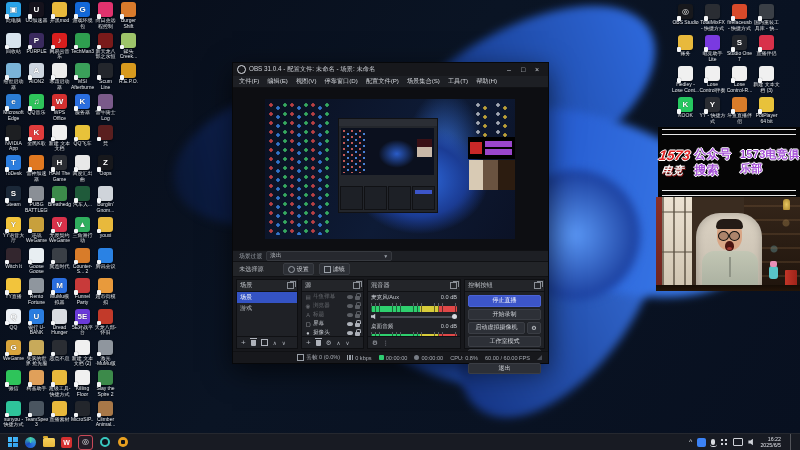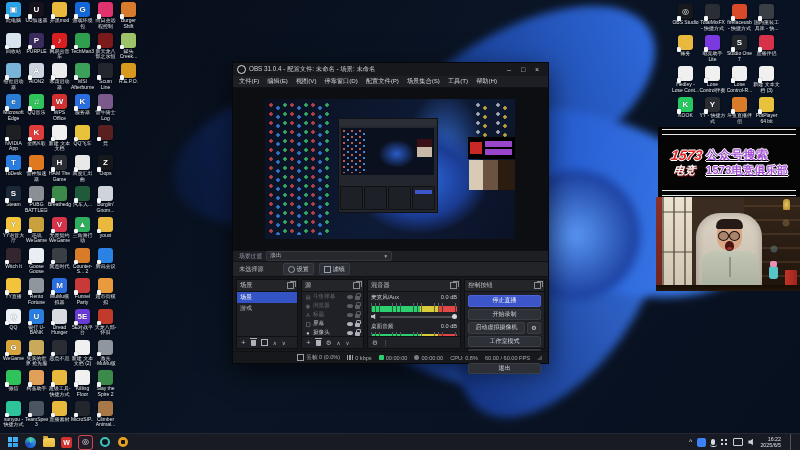--- a/index.html
+++ b/index.html
@@ -27,21 +27,21 @@
   .badge{position:absolute;left:-1.5px;bottom:-1.5px;width:4.5px;height:4.5px;background:#f4f6f8;border-radius:1px;box-shadow:0 0 1px rgba(0,0,0,.6);}
   .tlab{font-size:5px;line-height:5.5px;color:#e8ecf2;text-align:center;max-height:11px;overflow:hidden;text-shadow:0 1px 1px #000;margin-top:1px;}
 
   
   .banner{position:absolute;left:658px;top:127px;width:142px;height:71px;background:#050505;z-index:2;display:flex;flex-direction:column;}
   .b-line{height:4px;border-top:1px solid #e8e8e8;border-bottom:1px solid #e8e8e8;margin:2px 4px;}
   .b-body{flex:1;display:flex;align-items:center;justify-content:center;gap:5px;}
   .b-logo{display:flex;flex-direction:column;align-items:center;transform:skewX(-8deg);}
   .b-logo-top{font-size:14px;font-weight:900;font-style:italic;color:#e02626;text-shadow:-1px 0 #fff,1px 0 #fff,0 -1px #fff,0 1px #fff;}
   .b-logo-bot{font-size:11px;font-weight:900;font-style:italic;color:#fff;text-shadow:1px 1px 0 #9c1414;}
-  .b-text{display:flex;flex-direction:column;line-height:1.3;text-decoration:underline;}
+  .b-text{display:flex;flex-direction:row;line-height:1.3;}
   .b-l1{font-size:12px;font-weight:900;color:#a44fd6;letter-spacing:.5px;text-shadow:-1px 0 #fff,1px 0 #fff,0 -1px #fff,0 1px #fff;}
   .b-l2{font-size:11px;font-weight:900;color:#a44fd6;letter-spacing:.3px;text-shadow:-1px 0 #fff,1px 0 #fff,0 -1px #fff,0 1px #fff;}
 
   
   .webcam{position:absolute;left:656px;top:197px;width:144px;height:94px;background:#3a2c20;overflow:hidden;z-index:2;}
   .wc-curtain{position:absolute;left:0;top:0;width:6px;height:94px;background:linear-gradient(#8a3028,#6e241e);}
   .wc-window{position:absolute;left:6px;top:0;width:30px;height:94px;background:linear-gradient(#ece2d2,#cfc4b0);}
   .wc-window::before{content:"";position:absolute;inset:0;background:repeating-linear-gradient(90deg,rgba(90,80,65,.7) 0 2px,transparent 2px 11px),repeating-linear-gradient(0deg,transparent 0 38px,rgba(90,80,65,.5) 38px 40px);}
   .wc-shelf{position:absolute;right:0;top:0;width:56px;height:94px;background:linear-gradient(#35261a,#1f140c);}
   .wc-shelf::after{content:"";position:absolute;inset:0;background:repeating-linear-gradient(0deg,rgba(150,110,70,.22) 0 2px,transparent 2px 14px),radial-gradient(circle at 12px 30px,rgba(220,180,220,.35) 3px,transparent 4px),radial-gradient(circle at 30px 52px,rgba(120,200,210,.3) 3px,transparent 4px),radial-gradient(circle at 42px 26px,rgba(200,160,90,.3) 3px,transparent 4px);}

